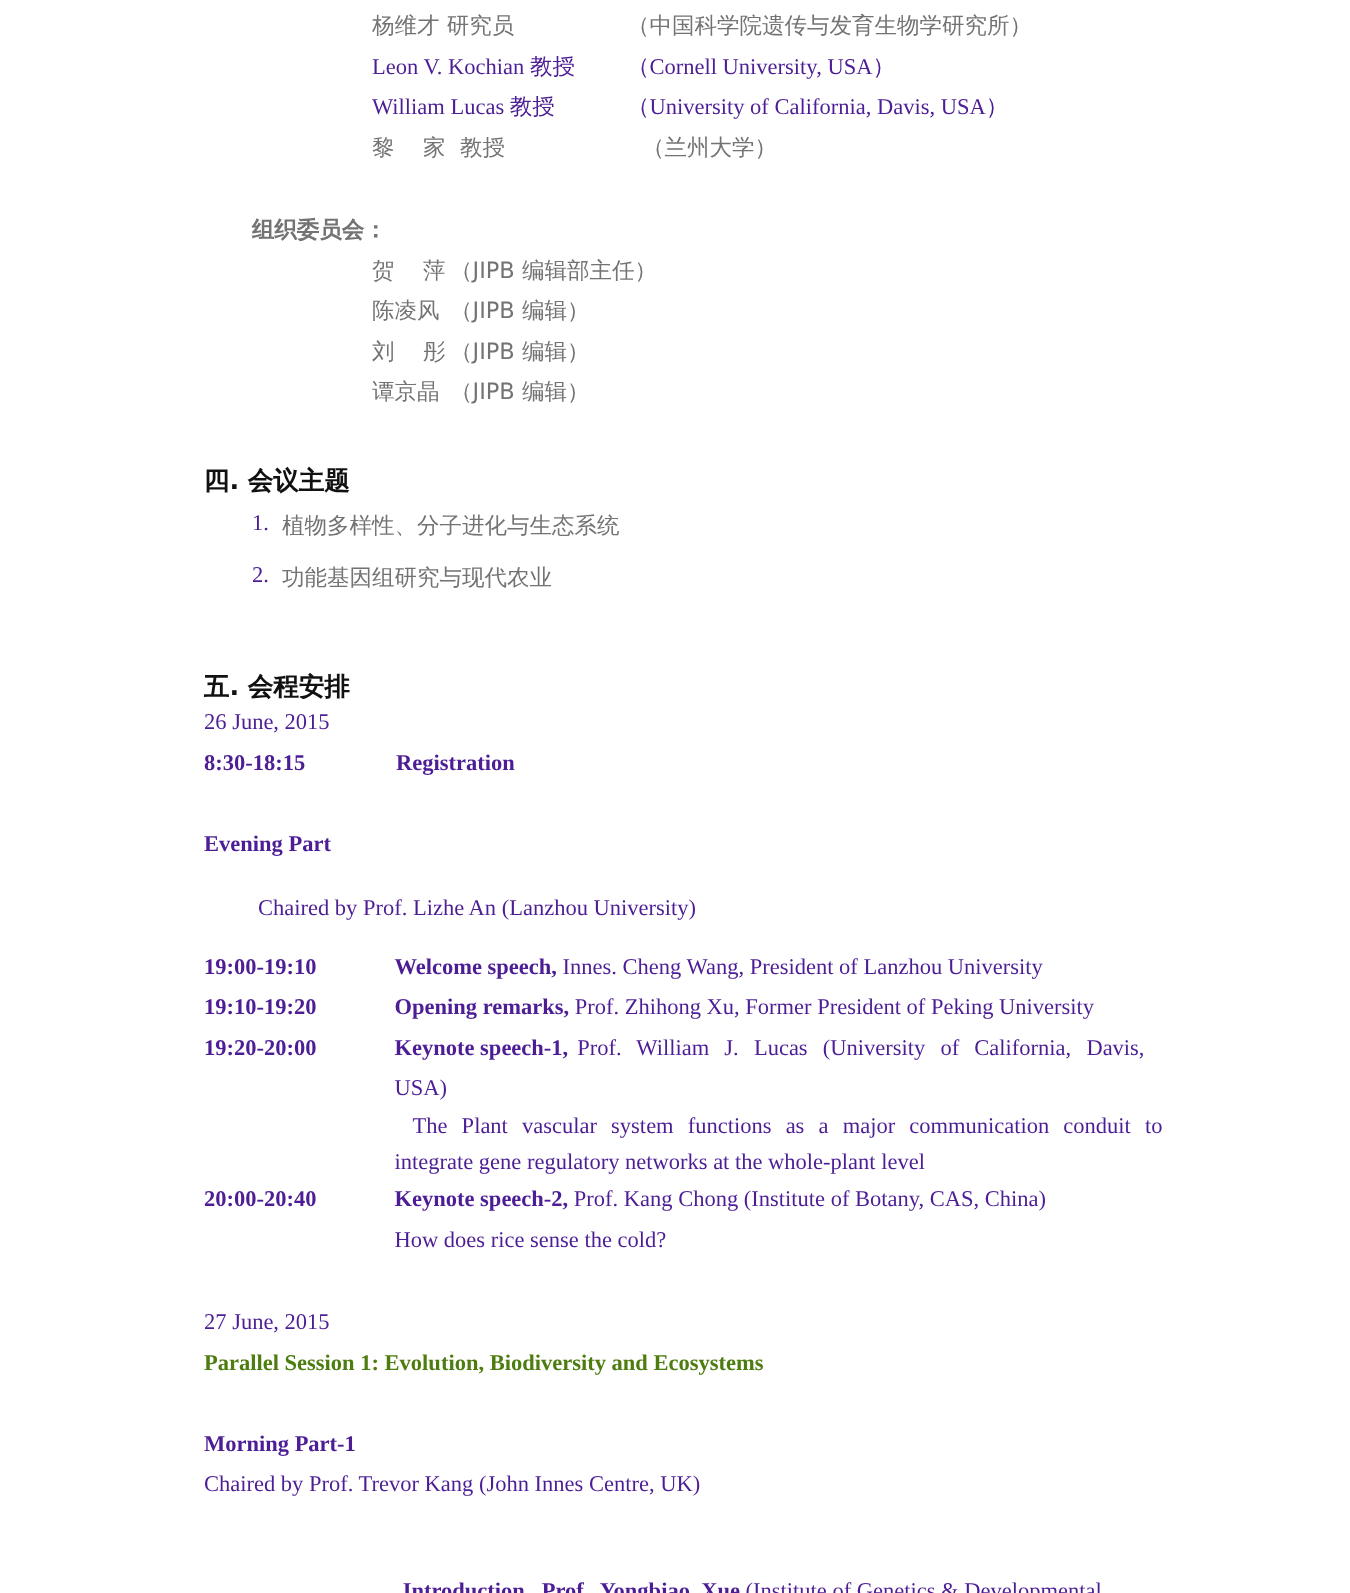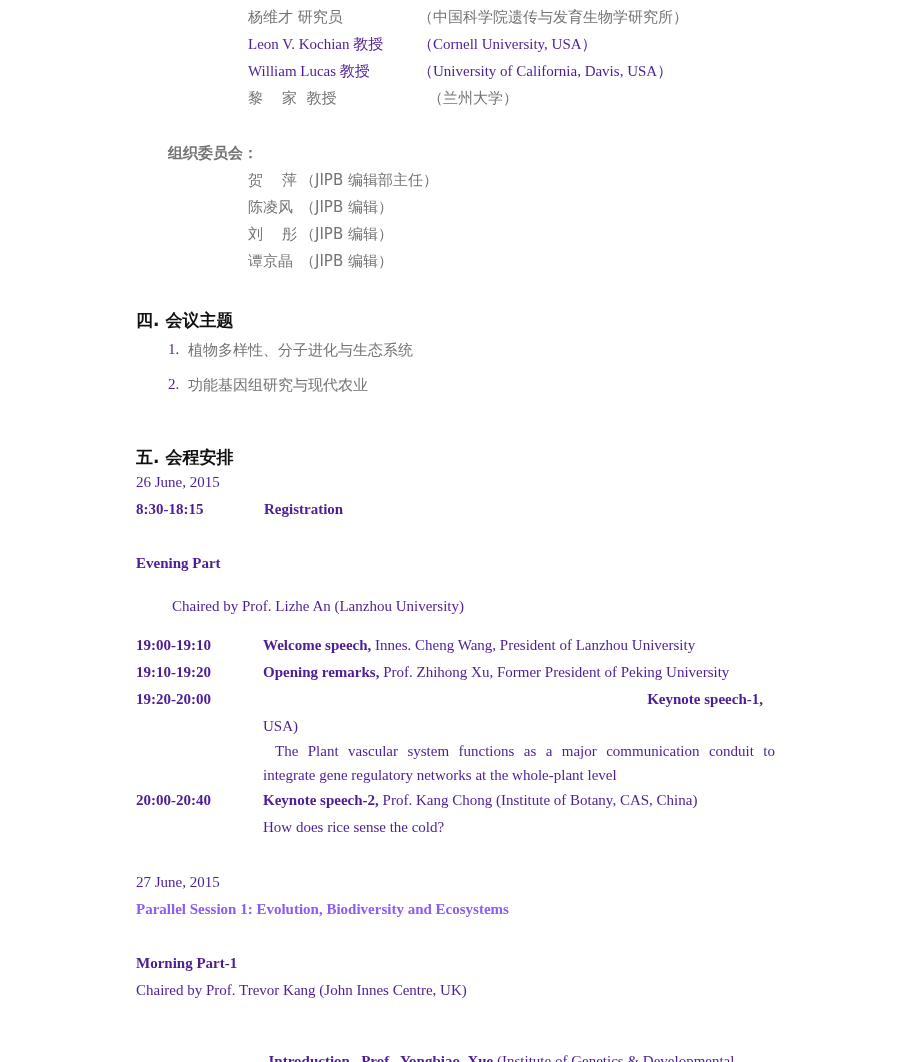--- a/index.html
+++ b/index.html
@@ -4,21 +4,21 @@
 <style>
   html, body { margin: 0; padding: 0; background: #ffffff; }
   body { width: 900px; height: 1062px; position: relative; overflow: hidden;
          font-family: "Liberation Serif", "DejaVu Serif", serif; color: #111; }
   .abs { position: absolute; white-space: nowrap; }
   .cn { font-family: "DejaVu Sans", "Liberation Sans", sans-serif; font-size: 15px; color: #737373; }
   .en { font-family: "Liberation Serif", "DejaVu Serif", serif; font-size: 15px; color: #4c1d95; }
   .bold { font-weight: bold; }
   .h-section { font-family: "DejaVu Sans", "Liberation Sans", sans-serif; font-size: 17px; font-weight: bold; color: #111; }
   .red { color: #4c1d95; font-weight: normal; }
-  .blue { color: #8b5cf6; font-weight: bold; }
+  .blue { color: #4d7c0f; font-weight: bold; }
   .just { white-space: normal; text-align: justify; text-align-last: justify; margin-left: 12px; }
 </style>
 </head>
 <body>
 
 <div class="abs cn" style="left:248px; top:8px;">杨维才 研究员</div>
 <div class="abs cn" style="left:418px; top:8px;">（中国科学院遗传与发育生物学研究所）</div>
 <div class="abs en" style="left:248px; top:35px;">Leon V. Kochian  教授</div>
 <div class="abs en" style="left:418px; top:35px;">（Cornell University, USA）</div>
 <div class="abs en" style="left:248px; top:62px;">William Lucas 教授</div>
@@ -56,20 +56,21 @@
 </div>
 
 <div class="abs en bold" style="left:136px; top:664px;">19:10-19:20</div>
 <div class="abs en" style="left:263px; top:664px;">
   <b>Opening remarks,</b><span> Prof. Zhihong Xu, Former President of Peking University</span>
 </div>
 
 <div class="abs en bold" style="left:136px; top:691px;">19:20-20:00</div>
 <div class="abs en" style="left:263px; top:691px; width:500px; display:flex; justify-content:flex-end;">
   <b>Keynote speech-1,</b>
+    <span style="flex:1; margin-left:6px; text-align:justify; text-align-last:justify;">Prof. William J. Lucas (University of California, Davis,</span>
 </div>
 <div class="abs en" style="left:263px; top:718px;">USA)</div>
 <div class="abs en just" style="left:263px; top:743px; width:500px;">The Plant vascular system functions as a major communication conduit to</div>
 <div class="abs en" style="left:263px; top:767px;">integrate gene regulatory networks at the whole-plant level</div>
 
 <div class="abs en bold" style="left:136px; top:792px;">20:00-20:40</div>
 <div class="abs en" style="left:263px; top:792px;">
   <b>Keynote speech-2,</b><span> Prof. Kang Chong (Institute of Botany, CAS, China)</span>
 </div>
 <div class="abs en" style="left:263px; top:819px;">How does rice sense the cold?</div>

